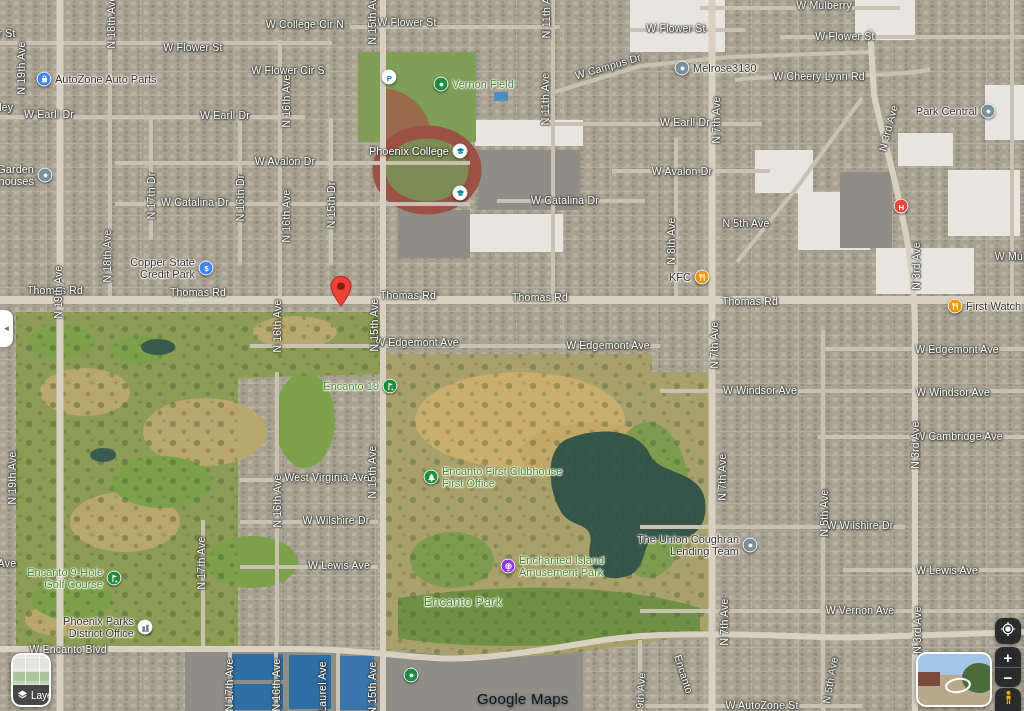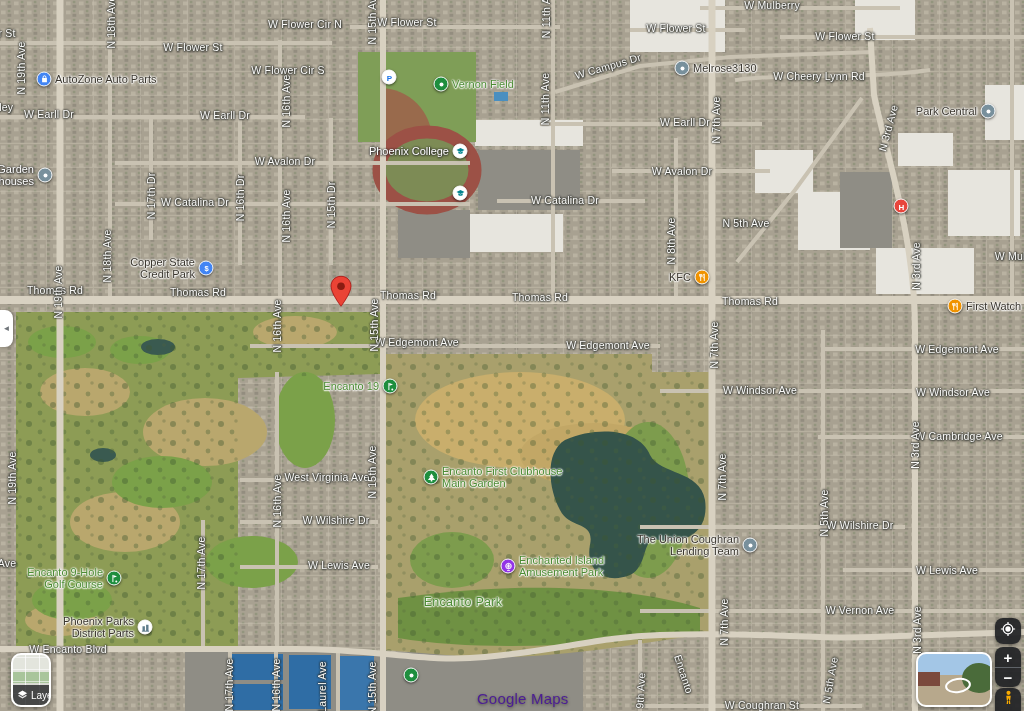--- a/index.html
+++ b/index.html
@@ -21,21 +21,21 @@
   .pin{position:absolute;left:0;top:0;transform:translate(-50%,-52%);}
   .plabel{position:absolute;font-size:11px;font-weight:500;line-height:12px;white-space:nowrap;}
   .plabel.sideR{left:11px;top:0;transform:translateY(-50%);text-align:left;}
   .plabel.sideL{right:11px;top:0;transform:translateY(-50%);text-align:right;}
   .plabel.center{left:0;top:0;transform:translate(-50%,-50%);text-align:center;}
   .plabel.big{font-size:12.5px;letter-spacing:.3px;}
   .t-biz{color:#3a362e;text-shadow:0 0 2px #fff,0 0 2px #fff,0 1px 1.5px #fff,1px 0 1.5px #fff;}
   .t-park{color:#4c8b33;text-shadow:0 0 2px #fff,0 0 2px #fff,0 1px 1.5px #fff,1px 0 1.5px #fff;}
   .t-white{color:#fff;text-shadow:0 0 2px rgba(45,45,45,.95),0 1px 2px rgba(45,45,45,.9),1px 0 2px rgba(45,45,45,.8);}
   
-  .wm{position:absolute;left:477px;top:690px;color:#4c1d95;font-size:15px;font-weight:500;
+  .wm{position:absolute;left:477px;top:690px;color:#0f172a;font-size:15px;font-weight:500;
       letter-spacing:.2px;text-shadow:0 1px 3px rgba(0,0,0,.5);}
   .layers{position:absolute;left:11px;top:653px;width:40px;height:54px;border:2px solid #fff;
       border-radius:10px;box-sizing:border-box;overflow:hidden;cursor:pointer;
       box-shadow:0 1px 4px rgba(0,0,0,.45);
       background:linear-gradient(180deg,#e3e5dd 0 34%,#a9c59b 34% 56%,#d8dad2 56% 100%);}
   .layers .grid{position:absolute;inset:0;
       background:repeating-linear-gradient(90deg,transparent 0 12px,rgba(255,255,255,.7) 12px 13.5px),
                  repeating-linear-gradient(0deg,transparent 0 11px,rgba(255,255,255,.55) 11px 12px);}
   .layers .ov{position:absolute;left:0;right:0;bottom:0;height:20px;background:rgba(28,29,32,.78);
       display:flex;align-items:center;gap:3px;padding:0 4px;color:#fff;font-size:10px;}
@@ -200,27 +200,27 @@
       <path d="M712 0V711" stroke-width="7"></path>
       <path d="M383 0V711" stroke-width="6"></path>
       <path d="M915 711V330C915 240 888 160 874 95L870 28" stroke-width="6"></path>
       <path d="M0 649H295C380 649 425 663 485 657C560 650 600 637 660 635C765 631 805 641 900 636L1024 632" stroke-width="6"></path>
     </g>
   </svg>
 
   <div id="labels-layer">
       <div class="lbl" style="left: 7px; top: 33px;">r St</div>
       <div class="lbl" style="left: 5px; top: 107px;">lley</div>
-      <div class="lbl" style="left: 305px; top: 24px;">W Flower Cir N</div>
+      <div class="lbl" style="left: 305px; top: 24px;">W College Cir N</div>
       <div class="lbl" style="left: 193px; top: 47px;">W Flower St</div>
       <div class="lbl" style="left: 288px; top: 70px;">W Flower Cir S</div>
       <div class="lbl" style="left: 407px; top: 22px;">W Flower St</div>
       <div class="lbl" style="left: 676px; top: 28px;">W Flower St</div>
       <div class="lbl" style="left: 845px; top: 36px;">W Flower St</div>
-      <div class="lbl" style="left: 772px; top: 5px;">W Mulberry</div>
+      <div class="lbl" style="left: 824px; top: 5px;">W Mulberry</div>
       <div class="lbl" style="left: 819px; top: 76px;">W Cheery Lynn Rd</div>
       <div class="lbl" style="left: 608px; top: 66px; transform: translate(-50%, -50%) rotate(-16deg);">W Campus Dr</div>
       <div class="lbl" style="left: 49px; top: 114px;">W Earll Dr</div>
       <div class="lbl" style="left: 225px; top: 115px;">W Earll Dr</div>
       <div class="lbl" style="left: 685px; top: 122px;">W Earll Dr</div>
       <div class="lbl" style="left: 285px; top: 161px;">W Avalon Dr</div>
       <div class="lbl" style="left: 682px; top: 171px;">W Avalon Dr</div>
       <div class="lbl" style="left: 195px; top: 202px;">W Catalina Dr</div>
       <div class="lbl" style="left: 565px; top: 200px;">W Catalina Dr</div>
       <div class="lbl" style="left: 55px; top: 290px;">Thomas Rd</div>
@@ -234,21 +234,21 @@
       <div class="lbl" style="left: 760px; top: 390px;">W Windsor Ave</div>
       <div class="lbl" style="left: 953px; top: 392px;">W Windsor Ave</div>
       <div class="lbl" style="left: 959px; top: 436px;">W Cambridge Ave</div>
       <div class="lbl" style="left: 327px; top: 477px;">West Virginia Ave</div>
       <div class="lbl" style="left: 336px; top: 520px;">W Wilshire Dr</div>
       <div class="lbl" style="left: 860px; top: 525px;">W Wilshire Dr</div>
       <div class="lbl" style="left: 339px; top: 565px;">W Lewis Ave</div>
       <div class="lbl" style="left: 947px; top: 570px;">W Lewis Ave</div>
       <div class="lbl" style="left: 860px; top: 610px;">W Vernon Ave</div>
       <div class="lbl" style="left: 68px; top: 649px;">W Encanto Blvd</div>
-      <div class="lbl" style="left: 762px; top: 705px;">W Coughran St</div>
+      <div class="lbl" style="left: 762px; top: 705px;">W AutoZone St</div>
       <div class="lbl" style="left: 684px; top: 674px; transform: translate(-50%, -50%) rotate(72deg);">Encanto</div>
       <div class="lbl" style="left: 1012px; top: 256px;">W Muh</div>
       <div class="lbl" style="left: 7px; top: 563px;">Ave</div>
       <div class="lbl" style="left: 21px; top: 68px; transform: translate(-50%, -50%) rotate(-90deg);">N 19th Ave</div>
       <div class="lbl" style="left: 58px; top: 292px; transform: translate(-50%, -50%) rotate(-90deg);">N 19th Ave</div>
       <div class="lbl" style="left: 12px; top: 478px; transform: translate(-50%, -50%) rotate(-90deg);">N 19th Ave</div>
       <div class="lbl" style="left: 111px; top: 22px; transform: translate(-50%, -50%) rotate(-90deg);">N 18th Ave</div>
       <div class="lbl" style="left: 107px; top: 256px; transform: translate(-50%, -50%) rotate(-90deg);">N 18th Ave</div>
       <div class="lbl" style="left: 151px; top: 196px; transform: translate(-50%, -50%) rotate(-90deg);">N 17th Dr</div>
       <div class="lbl" style="left: 201px; top: 563px; transform: translate(-50%, -50%) rotate(-90deg);">N 17th Ave</div>
@@ -401,21 +401,21 @@
         <div class="plabel t-park sideL">Encanto 19</div>
       </div>
       <div class="poi" style="left: 431px; top: 477px;">
         <div class="mk" style="background: rgb(30, 142, 62);">
           <svg viewBox="0 0 10 10">
             <path d="M5 1 7.3 4.4H6.4L8.6 7.6H5.8V9H4.2V7.6H1.4L3.6 4.4H2.7Z" fill="#ffffff"></path>
           </svg>
         </div>
         <div class="plabel t-park sideR">
           <div>Encanto First Clubhouse</div>
-          <div>Main Garden</div>
+          <div>First Office</div>
         </div>
       </div>
       <div class="poi" style="left: 508px; top: 566px;">
         <div class="mk" style="background: rgb(147, 52, 230);">
           <svg viewBox="0 0 10 10">
             <circle cx="5" cy="4.6" r="2.8" fill="none" stroke="#ffffff" stroke-width=".9"></circle>
             <path d="M5 1.8V7.4M2.2 4.6h5.6M3 2.6l4 4M7 2.6l-4 4M3.6 9h2.8" stroke="#ffffff" stroke-width=".8" fill="none"></path>
           </svg>
         </div>
         <div class="plabel t-park sideR">
@@ -442,21 +442,21 @@
       <div class="poi" style="left: 145px; top: 627px;">
         <div class="mk" style="background: rgb(255, 255, 255);">
           <svg viewBox="0 0 10 10">
             <path d="M2 8.5V3.8h2.4v4.7Z" fill="#607D8B"></path>
             <path d="M5.6 8.5V2.2H8v6.3Z" fill="#607D8B"></path>
             <path d="M1.4 8.7h7.2" stroke="#607D8B"></path>
           </svg>
         </div>
         <div class="plabel t-biz sideL">
           <div>Phoenix Parks</div>
-          <div>District Parts</div>
+          <div>District Office</div>
         </div>
       </div>
       <div class="poi" style="left: 750px; top: 545px;">
         <div class="mk" style="background: rgb(120, 144, 156);">
           <svg viewBox="0 0 10 10">
             <circle cx="5" cy="5" r="2" fill="#ffffff"></circle>
           </svg>
         </div>
         <div class="plabel t-biz sideL">
           <div>The Union Coughran</div>

